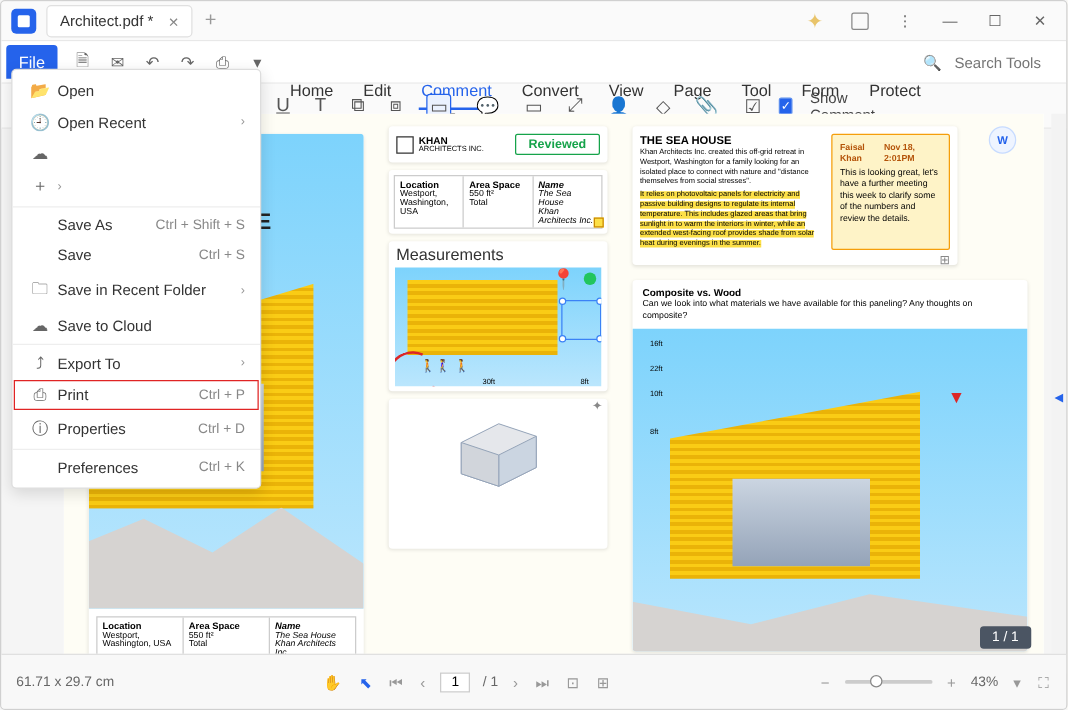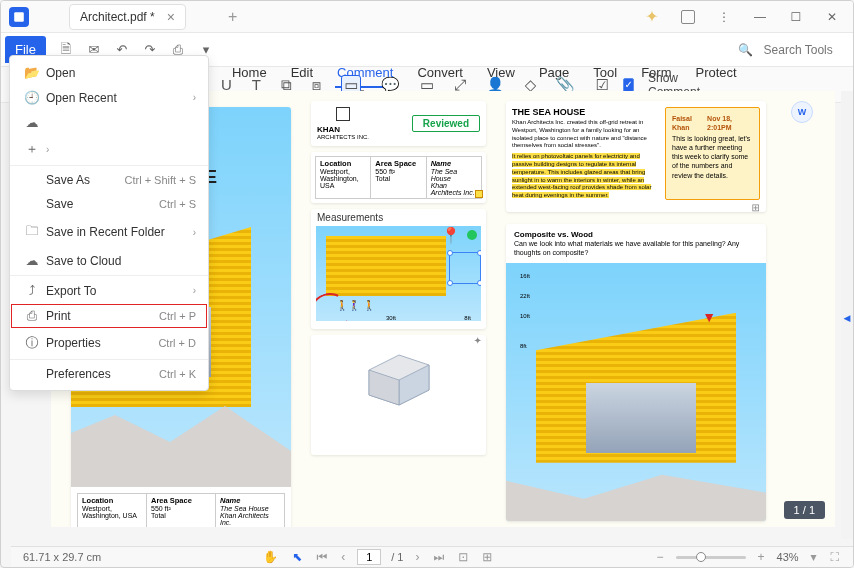--- a/index.html
+++ b/index.html
@@ -1,19 +1,19 @@
 <!DOCTYPE html>
 <html><head>
 <meta charset="utf-8">
 <style>
 * { margin: 0; padding: 0; box-sizing: border-box; font-family: -apple-system, "Segoe UI", sans-serif; }
 body { width: 854px; height: 568px; background: #f5f5f5; position: relative; overflow: hidden; border: 1px solid #d0d0d0; border-radius: 4px; }
 
 
-.titlebar { height: 32px; background: #fafafa; display: flex; align-items: center; padding: 0 8px; border-bottom: 1px solid #e8e8e8; gap: 32px; }
+.titlebar { height: 32px; background: #fafafa; display: flex; align-items: center; padding: 0 8px; border-bottom: 1px solid #e8e8e8; }
 .app-icon { width: 20px; height: 20px; background: #2563eb; border-radius: 4px; margin-right: 8px; display:flex; align-items:center; justify-content:center;}
 .app-icon svg { width:12px; height:12px; fill:#fff;}
 .tab { display: flex; align-items: center; padding: 4px 10px; background: #fff; border: 1px solid #e0e0e0; border-radius: 4px; font-size: 12px; color: #333; }
 .tab-close { margin-left: 12px; color: #888; cursor: pointer; font-size: 14px; }
 .new-tab { margin-left: 10px; color: #999; font-size: 16px; cursor:pointer; }
 .titlebar-right { margin-left: auto; display: flex; gap: 10px; }
 .window-btn { width: 26px; height: 26px; display: flex; align-items: center; justify-content: center; color: #666; font-size: 12px; }
 .star { color: #e9c46a; font-size: 16px; }
 .square-ic { width:14px; height:14px; border:1.5px solid #888; border-radius:2px;}
 
@@ -46,53 +46,53 @@
 .fm-arrow { color: #999; font-size: 10px; }
 .fm-sep { height: 1px; background: #eee; margin: 2px 0; }
 
 
 .doc-area { position: absolute; top: 90px; left: 50px; right: 18px; bottom: 40px; background: #fff; overflow: hidden; }
 .doc-page { position: absolute; top: 0; left: 0; right: 0; height: 440px; display: flex; gap: 20px; padding: 10px 20px; background:#fefdf5;}
 
 
 .card { background: #fff; border-radius: 3px; box-shadow: 0 1px 3px rgba(0,0,0,0.1); overflow: hidden; position:relative;}
 .card1 { width: 220px; height: 430px; margin-top:6px;}
-.card3 { width: 260px; height: 320px; margin-top:6px;}
+.card3 { width: 316px; height: 320px; margin-top:6px;}
 
 .sky { background: linear-gradient(#7dd3fc, #bae6fd); position:relative; overflow:hidden;}
 .house-yellow { position:absolute; background: repeating-linear-gradient(0deg, #eab308 0 3px, #facc15 3px 6px); }
 .ground-rock { position:absolute; bottom:0; left:0; right:0; background:#d6d3d1;}
 
 .badge-reviewed { border: 1.5px solid #16a34a; color: #16a34a; padding: 2px 10px; font-size: 10px; font-weight: 600; border-radius: 2px; display: inline-block;}
-.khan-logo { display:flex; align-items:center; gap:4px; font-size:8px; font-weight:700;flex-direction:column;}
+.khan-logo { display:flex; align-items:center; gap:4px; font-size:8px; font-weight:700;}
 .khan-sq { width:14px; height:14px; border:1.5px solid #333;}
 
 .info-table { display:flex; border:1px solid #ccc; font-size:7px;}
 .info-table > div { flex:1; border-right:1px solid #ccc; padding:2px 4px;}
 .info-table > div:last-child{border-right:none;font-style:italic;}
 .info-table .h { font-weight:600; font-size:7.5px;}
 
-.section-label { font-size: 10px; color: #333; padding: 3px 6px; }
+.section-label { font-size: 13px; color: #333; padding: 3px 6px; }
 .note-box { background: #fef3c7; border: 1px solid #f59e0b; padding: 6px; font-size: 7px; line-height: 1.3; border-radius: 2px; }
 .note-head { display:flex; justify-content:space-between; font-size:7px; color:#b45309; font-weight:600;}
 .hl-yellow { background: #fde047; }
 
 .pin-red { color: #dc2626; font-size: 16px; }
 .dot-green { width:10px; height:10px; background:#22c55e; border-radius:50%; display:inline-block;}
 
 
 .anno-box { position:absolute; border:1px solid #3b82f6;}
 .anno-handle { width:6px; height:6px; background:#fff; border:1px solid #3b82f6; border-radius:50%; position:absolute;}
 .scribble { position:absolute; width:40px; height:40px; border:2.5px solid #dc2626; border-radius:50%; border-right-color:transparent; transform:rotate(-20deg);}
 
 .page-badge { position: absolute; bottom: 48px; right: 28px; background: #4b5563; color: #fff; font-size: 11px; padding: 3px 10px; border-radius: 3px; }
 .word-icon { position:absolute; top:100px; right:40px; width:22px; height:22px; background:#eef4ff; border:1px solid #c7dbff; border-radius:50%; display:flex; align-items:center; justify-content:center; font-size:9px; font-weight:800; color:#2563eb;}
 
 
-.statusbar { position: absolute; bottom: 0; left: 10px; right: 0; height: 21px; background: #f8f8f8; border-top: 1px solid #e0e0e0; display: flex; align-items: center; padding: 0 12px; font-size: 11px; color: #666; }
+.statusbar { position: absolute; bottom: 0; left: 0; right: 0; height: 44px; background: #f8f8f8; border-top: 1px solid #e0e0e0; display: flex; align-items: center; padding: 0 12px; font-size: 11px; color: #666; }
 .status-center { margin: 0 auto; display: flex; align-items: center; gap: 10px; }
 .pg-input { width: 24px; text-align: center; border: 1px solid #ccc; font-size: 11px; padding:1px;}
 .zoom-slider { width: 70px; height: 3px; background: #ccc; position: relative; border-radius: 2px;}
 .zoom-thumb { width: 10px; height: 10px; background: #fff; border: 1px solid #888; border-radius: 50%; position: absolute; top: -4px; left: 20px; }
 .nav-ic { color:#999; font-size:12px; padding:0 2px;}
 
 .slimbar { position:absolute; right:0; top:90px; bottom:28px; width:12px; background:#f3f3f3;}
 .slim-handle { position:absolute; top:220px; width:12px; height:14px; display:flex; align-items:center; justify-content:center; color:#2563eb; font-size:9px;}
 </style>
 </head>

